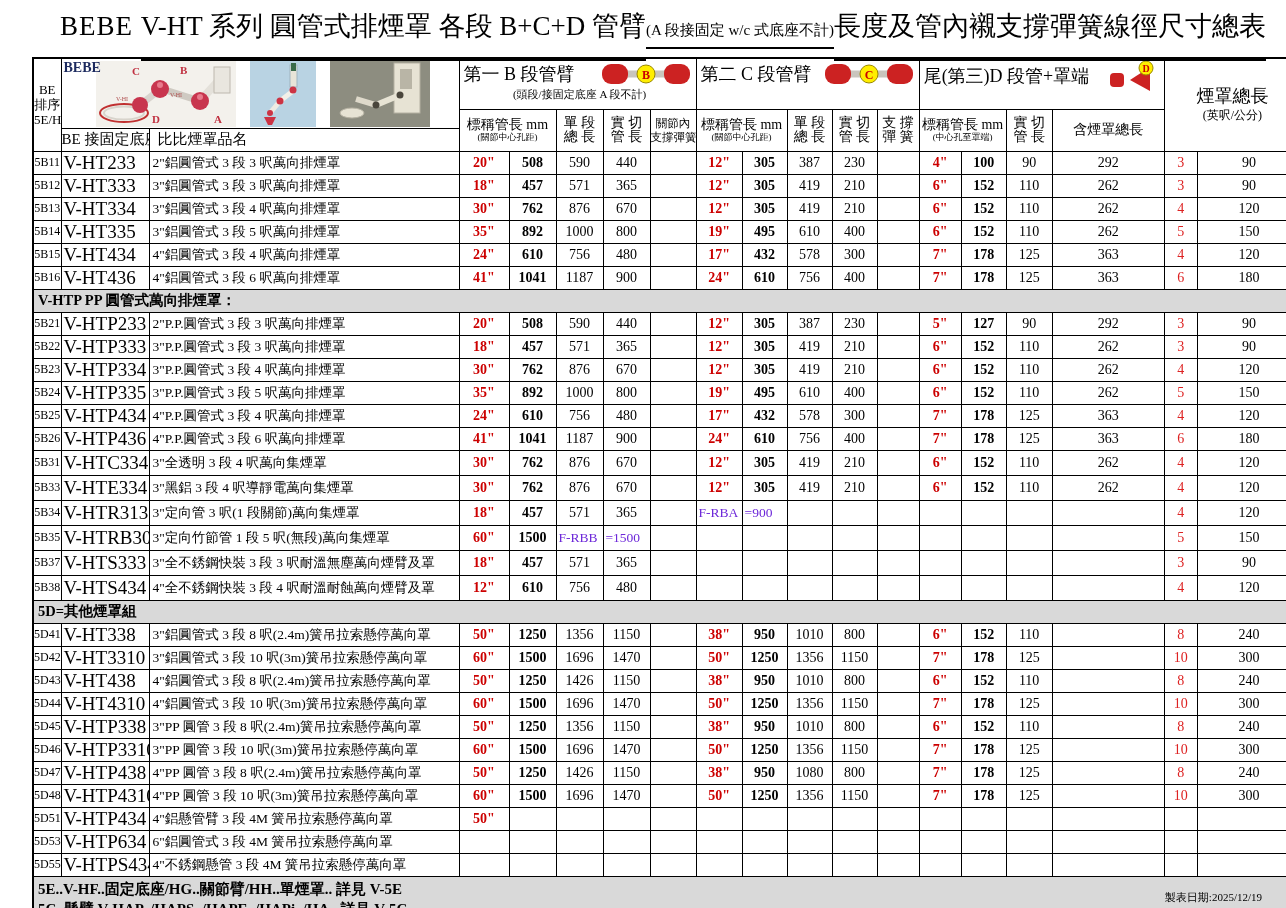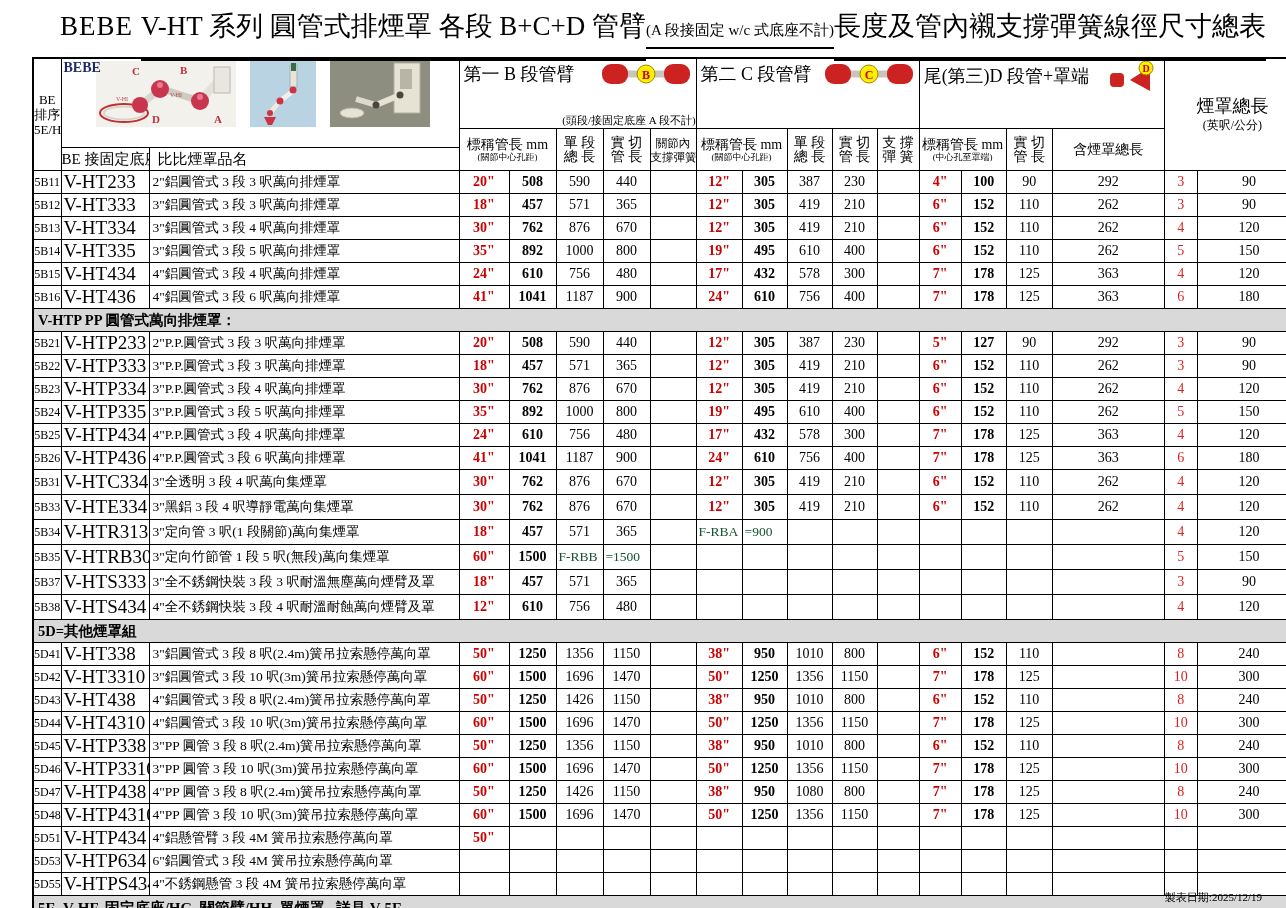--- a/index.html
+++ b/index.html
@@ -16,34 +16,34 @@
   td,th{border:1px solid #000;padding:0;text-align:center;font-weight:normal;
         font-size:14px;overflow:hidden;white-space:nowrap;}
   thead tr.r1{height:51px;} thead tr.r2{height:19px;} thead tr.r3{height:23px;}
   .seqhead{font-size:13px;line-height:15px;}
   .photocell{position:relative;text-align:left;vertical-align:top;}
   .brandlbl{position:absolute;left:2px;top:1px;font-size:14px;color:#1c2a5e;font-weight:bold;}
   .photos{display:flex;gap:14px;margin-left:34px;margin-top:2px;align-items:flex-start;}
   .gtitle{text-align:left;vertical-align:top;}
   .gt-row{display:flex;align-items:center;justify-content:space-between;padding:2px 4px 0 4px;}
   .gt-txt{font-size:18px;}
-  .gt-sub{font-size:11px;text-align:right;padding-left:4px;margin-top:26px;}
+  .gt-sub{font-size:11px;text-align:center;padding-left:4px;}
   .sub2{font-size:14px;line-height:14px;}
   .subnote{font-size:9px;line-height:10px;}
   .totalhead{font-size:18px;line-height:22px;}
   .totalnote{font-size:12px;}
   .mn{font-size:15px;}
   tbody td{height:22px;font-size:14px;}
   td.c0{font-size:12px;}
   td.c1{text-align:left;padding-left:2px;font-size:19px;}
   td.c2{text-align:left;padding-left:3px;font-size:13.5px;}
   td.rin{color:#cc0000;font-weight:bold;}
   td.bmm{font-weight:bold;}
   td.rft{color:#dd2222;}
-  td.plain{font-weight:normal;color:#14532d;text-align:left;padding-left:2px;font-size:13.5px;}
+  td.plain{font-weight:normal;color:#6d28d9;text-align:left;padding-left:2px;font-size:13.5px;}
   tr.secrow td{background:#d9d9d9;text-align:left;padding-left:4px;font-weight:bold;
                font-size:14.5px;border-left:2px solid #000;border-right:2px solid #000;}
   tr.footrow td{background:#d9d9d9;text-align:left;padding:2px 0 2px 4px;font-size:15px;
                 font-weight:bold;line-height:20px;}
   #datestamp{position:absolute;right:24px;top:890px;font-size:11px;}
   .badgesvg{flex:0 0 auto;}
 </style>
 </head>
 <body>
 <div id="page">

